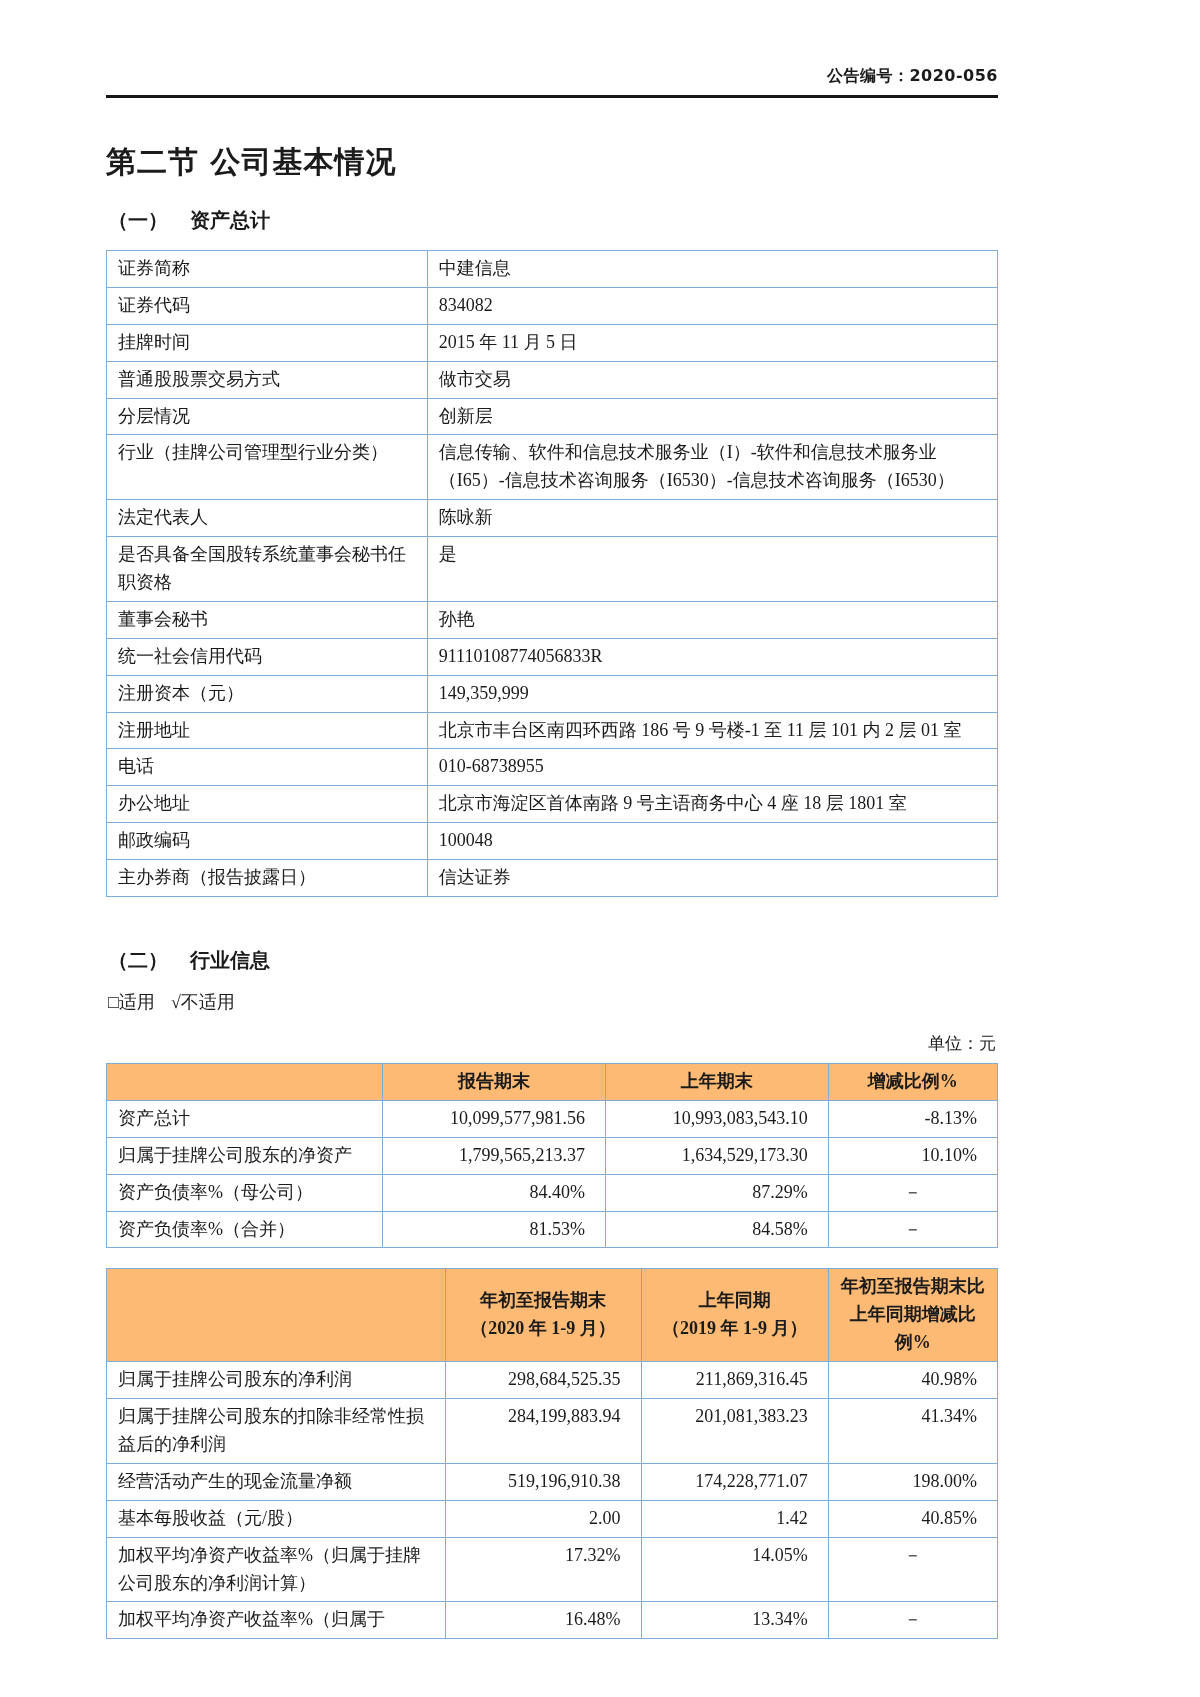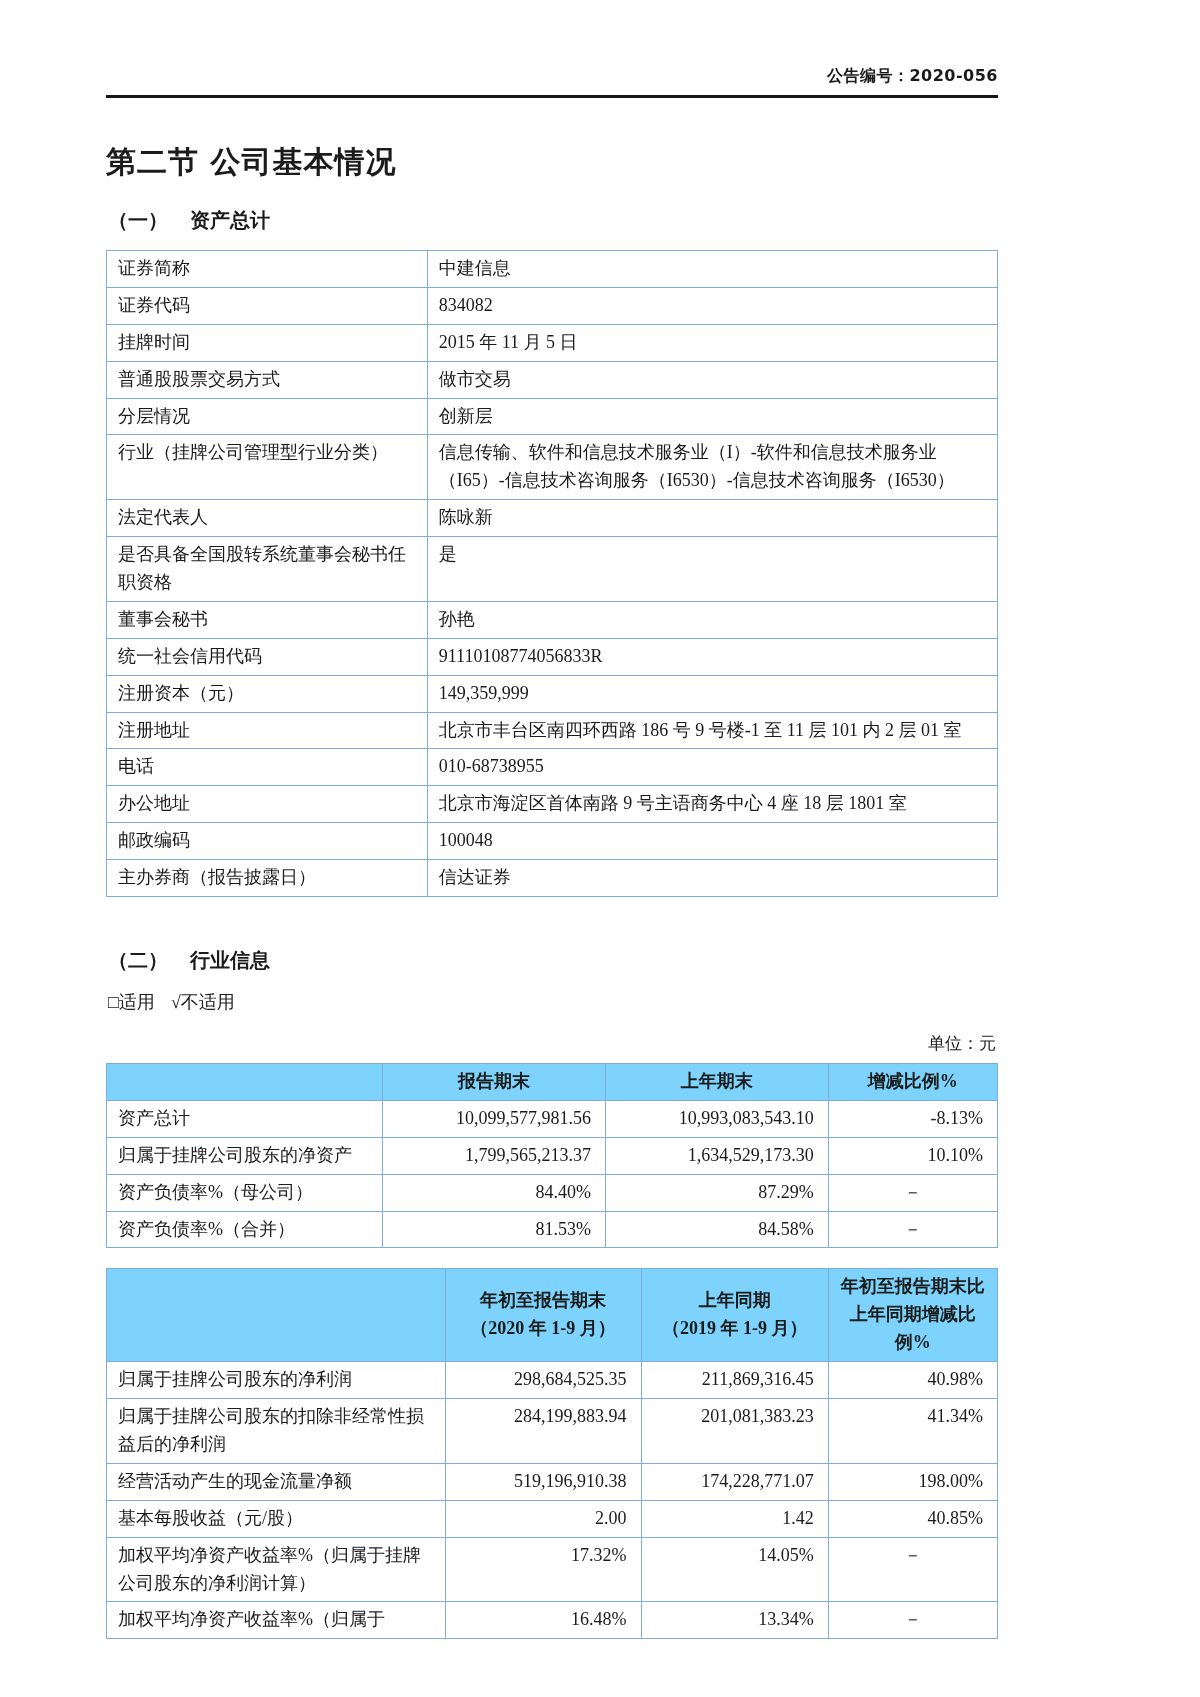--- a/index.html
+++ b/index.html
@@ -60,27 +60,27 @@
     table-layout: fixed;
   }
   td, th {
     border: 1px solid #7fadd9;
     padding: 4px 11px;
     line-height: 1.55;
     vertical-align: top;
     word-break: break-word;
   }
   th {
-    background: #7dd3fc;
+    background: #fdba74;
     font-weight: bold;
     text-align: center;
     white-space: pre-line;
     vertical-align: middle;
   }
-  td.num { text-align: right; padding-right: 14px; }
+  td.num { text-align: right; padding-right: 20px; }
   td.dash { text-align: center; }
   .table-gap { height: 26px; }
   .fin-gap { height: 20px; }
 </style>
 </head>
 <body>
 
 <div class="page">
 
   <div class="notice-line">公告编号：2020-056</div>

